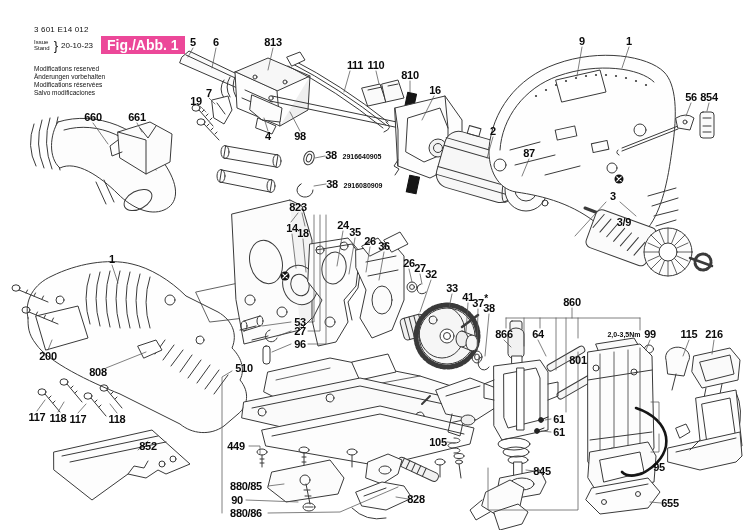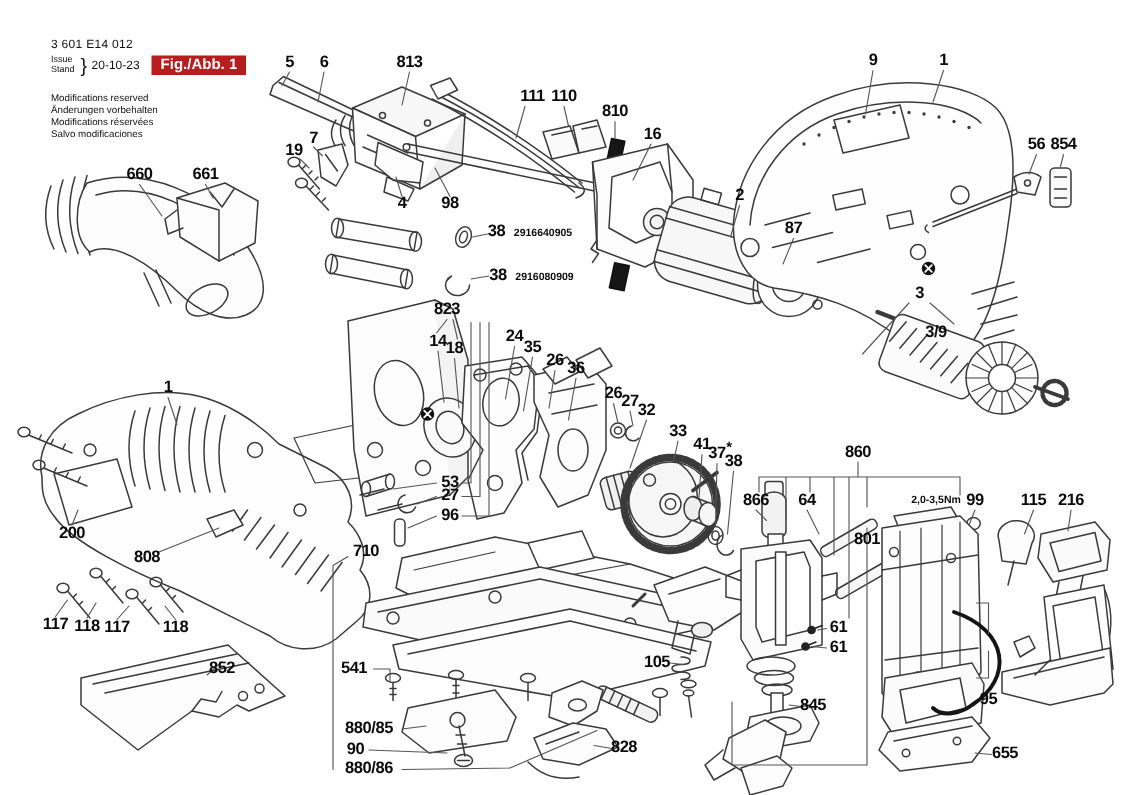--- a/index.html
+++ b/index.html
@@ -6,21 +6,21 @@
   .page{position:relative;width:750px;height:530px;background:#fff;overflow:hidden;
         font-family:"Liberation Sans",sans-serif;color:#111;}
   svg.art{position:absolute;left:0;top:0;width:750px;height:530px;}
   
   .hdr{position:absolute;left:34px;top:25px;width:170px;}
   .pn{font-size:8px;letter-spacing:.2px;}
   .row{display:flex;align-items:center;gap:3px;margin-top:2px;}
   .is{font-size:6px;line-height:6.5px;}
   .brace{font-size:13px;font-weight:400;margin-left:1px;}
   .date{font-size:8px;}
-  .fig{background:#b91c1c;color:#fff;font-weight:bold;font-size:10px;padding:1px 6px;margin-left:5px;white-space:nowrap;}
+  .fig{background:#ec4899;color:#fff;font-weight:bold;font-size:14px;padding:1px 6px;margin-left:5px;white-space:nowrap;}
   .notes{margin-top:11px;font-size:6.5px;line-height:8px;}
   
   .lbl{position:absolute;transform:translate(-50%,-50%);font-weight:bold;font-size:11px;
        line-height:1;white-space:nowrap;letter-spacing:-.3px;color:#0b0b0b;}
   .sm{font-size:7px;letter-spacing:0;}
   .star{font-size:10px;}
 </style>
 </head>
 <body>
 
@@ -511,22 +511,22 @@
       <span class="lbl" style="left: 48px; top: 356px;">200</span>
       <span class="lbl" style="left: 98px; top: 372px;">808</span>
       <span class="lbl" style="left: 37px; top: 417px;">117</span>
       <span class="lbl" style="left: 58px; top: 418px;">118</span>
       <span class="lbl" style="left: 78px; top: 419px;">117</span>
       <span class="lbl" style="left: 117px; top: 419px;">118</span>
       <span class="lbl" style="left: 300px; top: 322px;">53</span>
       <span class="lbl" style="left: 300px; top: 331px;">27</span>
       <span class="lbl" style="left: 300px; top: 344px;">96</span>
       <span class="lbl" style="left: 148px; top: 446px;">852</span>
-      <span class="lbl" style="left: 244px; top: 368px;">710</span>
-      <span class="lbl" style="left: 236px; top: 446px;">541</span>
+      <span class="lbl" style="left: 244px; top: 368px;">510</span>
+      <span class="lbl" style="left: 236px; top: 446px;">449</span>
       <span class="lbl" style="left: 246px; top: 486px;">880/85</span>
       <span class="lbl" style="left: 237px; top: 500px;">90</span>
       <span class="lbl" style="left: 246px; top: 513px;">880/86</span>
       <span class="lbl" style="left: 416px; top: 499px;">828</span>
       <span class="lbl" style="left: 438px; top: 442px;">105</span>
       <span class="lbl" style="left: 542px; top: 471px;">845</span>
       <span class="lbl" style="left: 559px; top: 419px;">61</span>
       <span class="lbl" style="left: 559px; top: 432px;">61</span>
       <span class="lbl" style="left: 504px; top: 334px;">866</span>
       <span class="lbl" style="left: 538px; top: 334px;">64</span>

